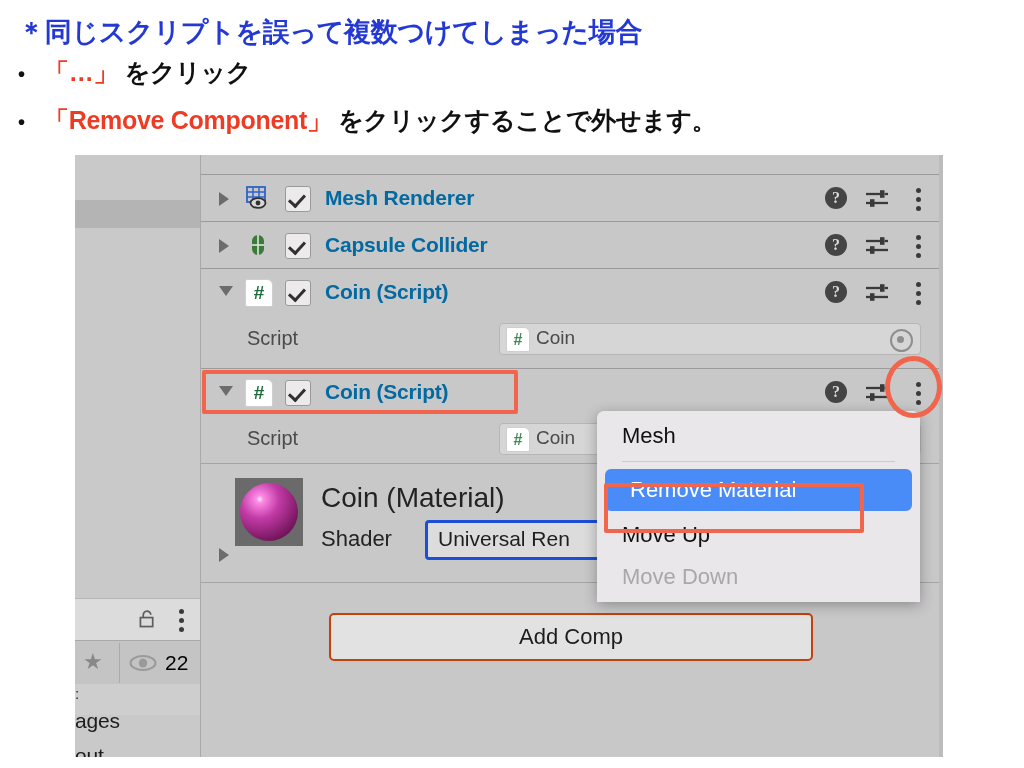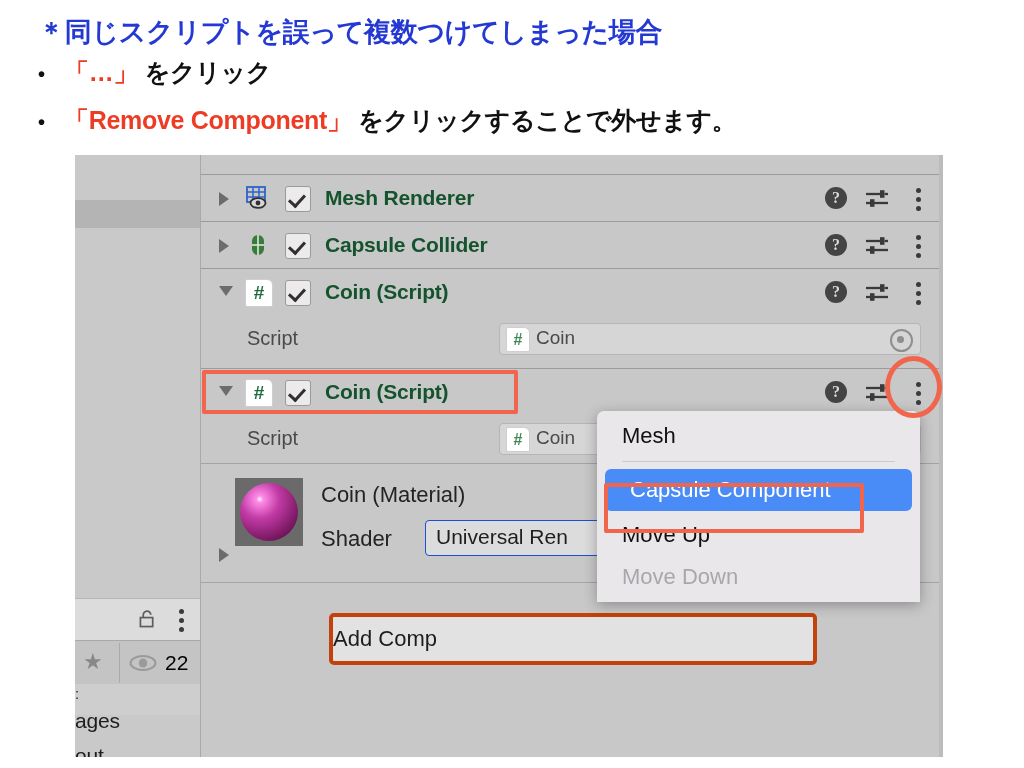--- a/index.html
+++ b/index.html
@@ -14,21 +14,20 @@
     overflow: hidden;
     position: relative;
   }
 
   
   .slide-text {
     position: absolute;
     left: 0; top: 0;
     width: 857px;
     height: 150px;
-    margin-left: 20px;
   }
   .heading {
     position: absolute;
     left: 18px;
     top: 14px;
     font-size: 27px;
     font-weight: bold;
     color: #2439d4;
     letter-spacing: -0.3px;
     white-space: nowrap;
@@ -229,21 +228,21 @@
     width: 7px; height: 13px;
     border: solid #303030;
     border-width: 0 3px 3px 0;
     transform: rotate(42deg);
   }
   .comp-row .c-title {
     position: absolute;
     left: 124px; top: 11px;
     font-size: 21px;
     font-weight: bold;
-    color: #14532d;
+    color: #0369a1;
     letter-spacing: -0.2px;
   }
   .comp-row .r-help {
     position: absolute;
     right: 96px; top: 12px;
   }
   .comp-row .r-pre {
     position: absolute;
     right: 54px; top: 13px;
   }
@@ -336,35 +335,35 @@
     position: absolute;
     left: 5px; top: 5px;
     width: 58px; height: 58px;
     border-radius: 50%;
     background:
       radial-gradient(circle at 34% 28%, #ffffff 0%, #ff8ce8 6%, #c23ba6 34%, #7e1a66 70%, #3b0a33 100%);
   }
   .mat-name {
     position: absolute;
     left: 120px; top: 18px;
-    font-size: 22px;
+    font-size: 28px;
     color: #232323;
   }
   .mat-shader-label {
     position: absolute;
     left: 120px; top: 62px;
     font-size: 22px;
     color: #232323;
   }
   .shader-dd {
     position: absolute;
     left: 224px; top: 56px;
     width: 300px; height: 34px;
     background: #dcdcdc;
-    border: 1px solid #1d4ed8;
+    border: 3px solid #1d4ed8;
     border-radius: 4px;
     overflow: hidden;
   }
   .shader-dd span {
     position: absolute;
     left: 10px; top: 4px;
     font-size: 21px;
     color: #1e1e1e;
     white-space: nowrap;
   }
@@ -375,23 +374,23 @@
     width: 742px;
     height: 160px;
     background: #c8c8c8;
     border-top: 1px solid #a4a4a4;
   }
   .addcomp-btn {
     position: absolute;
     left: 128px; top: 30px;
     width: 480px; height: 44px;
     background: #e2e2e2;
-    border: 4px solid #c2410c;
+    border: 2px solid #c2410c;
     border-radius: 5px;
-    text-align: left;
+    text-align: center;
     line-height: 44px;
     font-size: 22px;
     color: #1d1d1d;
   }
 
   
   .insp-right-edge {
     position: absolute;
     right: 0; top: 0;
     width: 4px; height: 602px;
@@ -676,21 +675,21 @@
     <div class="addcomp-area" style="top:427px">
       <div class="addcomp-btn">Add Comp</div>
     </div>
 
     <div class="insp-right-edge"></div>
   </div>
 
   <div class="ctx-menu" style="left:522px; top:256px;">
     <div class="ctx-item" style="top:4px">Mesh</div>
     <div class="ctx-sep" style="top:50px"></div>
-    <div class="ctx-item selected" style="top:58px">Capsule Component</div>
+    <div class="ctx-item selected" style="top:58px">Remove Material</div>
     <div class="ctx-item" style="top:103px">Move Up</div>
     <div class="ctx-item disabled" style="top:145px">Move Down</div>
     <div class="ctx-item" style="top:187px">Copy Component</div>
 
   </div>
 
 </div>
 
 <div style="position:absolute; left:597px; top:602px; width:323px; height:0;"></div>
 

